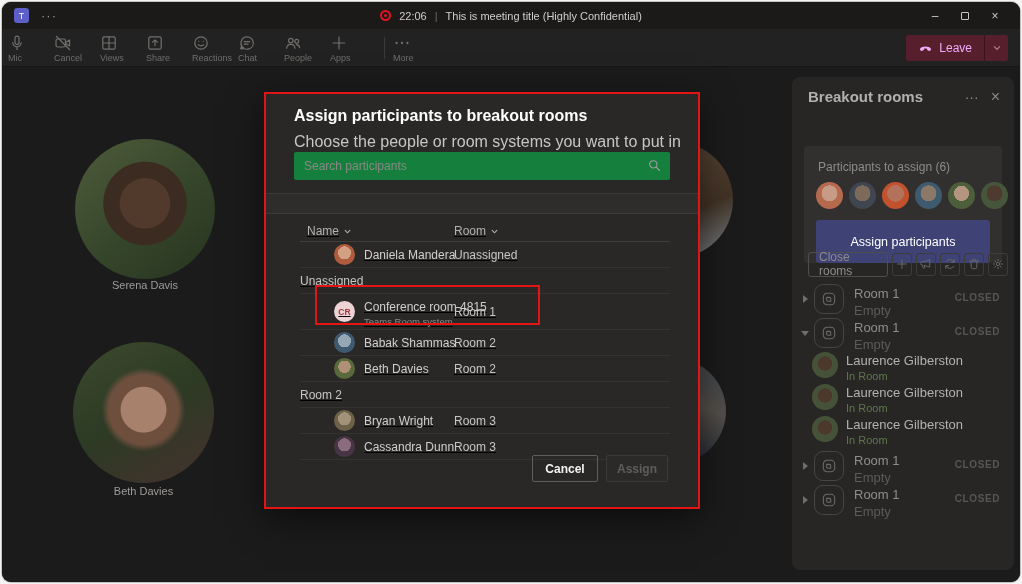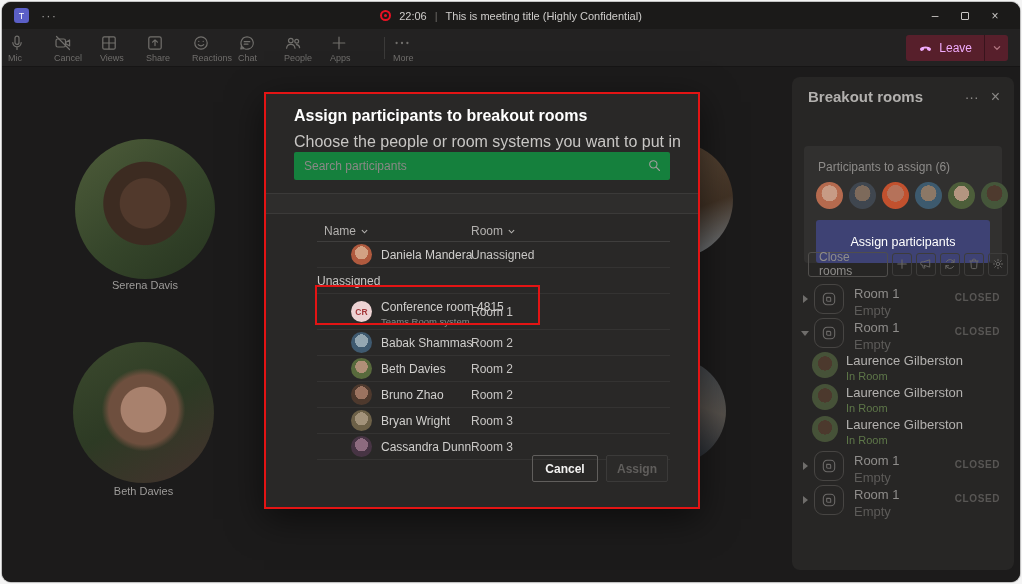--- a/index.html
+++ b/index.html
@@ -105,21 +105,21 @@
   .dlg-sub { position:absolute; left:28px; top:39px; font-size:16px; color:#c8c6c4; }
   .dlg-search { position:absolute; left:28px; right:28px; top:58px; height:28px; background:#15803d;
                 border-radius:2px; }
   .dlg-search input { position:absolute; inset:0; background:transparent; border:none; outline:none;
                       color:#d0cfcd; font-size:12px; padding:0 30px 0 10px;
                       font-family:"Liberation Sans","DejaVu Sans",sans-serif; }
   .dlg-search input::placeholder { color:#8a8886; }
   .search-ic { position:absolute; right:8px; top:6px; color:#a19f9d; }
   .band { position:absolute; left:0; right:0; top:99px; height:21px; background:#2e2d2c;
           border-top:1px solid #3b3a39; border-bottom:1px solid #3b3a39; }
-  .dtable { position:absolute; left:51px; right:28px; top:127px; }
+  .dtable { position:absolute; left:34px; right:28px; top:127px;text-decoration:underline; }
   .dthead { display:flex; align-items:center; height:21px; border-bottom:1px solid #3f3e3d;
             font-size:12px; color:#b3b1af; }
   .th-name { width:154px; display:flex; align-items:center; gap:4px; padding-left:7px; }
   .th-room { display:flex; align-items:center; gap:4px; }
   .drow { display:flex; align-items:center; height:26px; border-bottom:1px solid #343332; }
   .drow.tall { height:36px; }
   .dcol-name { width:154px; display:flex; align-items:center; gap:9px; padding-left:6px; }
   .dav { width:21px; height:21px; border-radius:50%; flex:none;margin-left:28px; }
   .dname { font-size:12px; color:#d0cfcd; white-space:nowrap; }
   .dsub { font-size:9.5px; color:#8d8b89; margin-top:1px; }
@@ -440,24 +440,20 @@
           <span class="dcol-room">Room 2</span>
         </div>
         <div class="drow">
           <span class="dcol-name">
               <span class="dav dav5"></span>
               <span class="dname">Beth Davies</span>
             </span>
           <span class="dcol-room">Room 2</span>
         </div>
         <div class="drow">
-          <span class="dcol-name">
-              <span class="dav dav6"></span>
-              <span class="dname">Bruno Zhao</span>
-            </span>
           <span class="dcol-room">Room 2</span>
         </div>
         <div class="drow">
           <span class="dcol-name">
               <span class="dav dav7"></span>
               <span class="dname">Bryan Wright</span>
             </span>
           <span class="dcol-room">Room 3</span>
         </div>
         <div class="drow">

